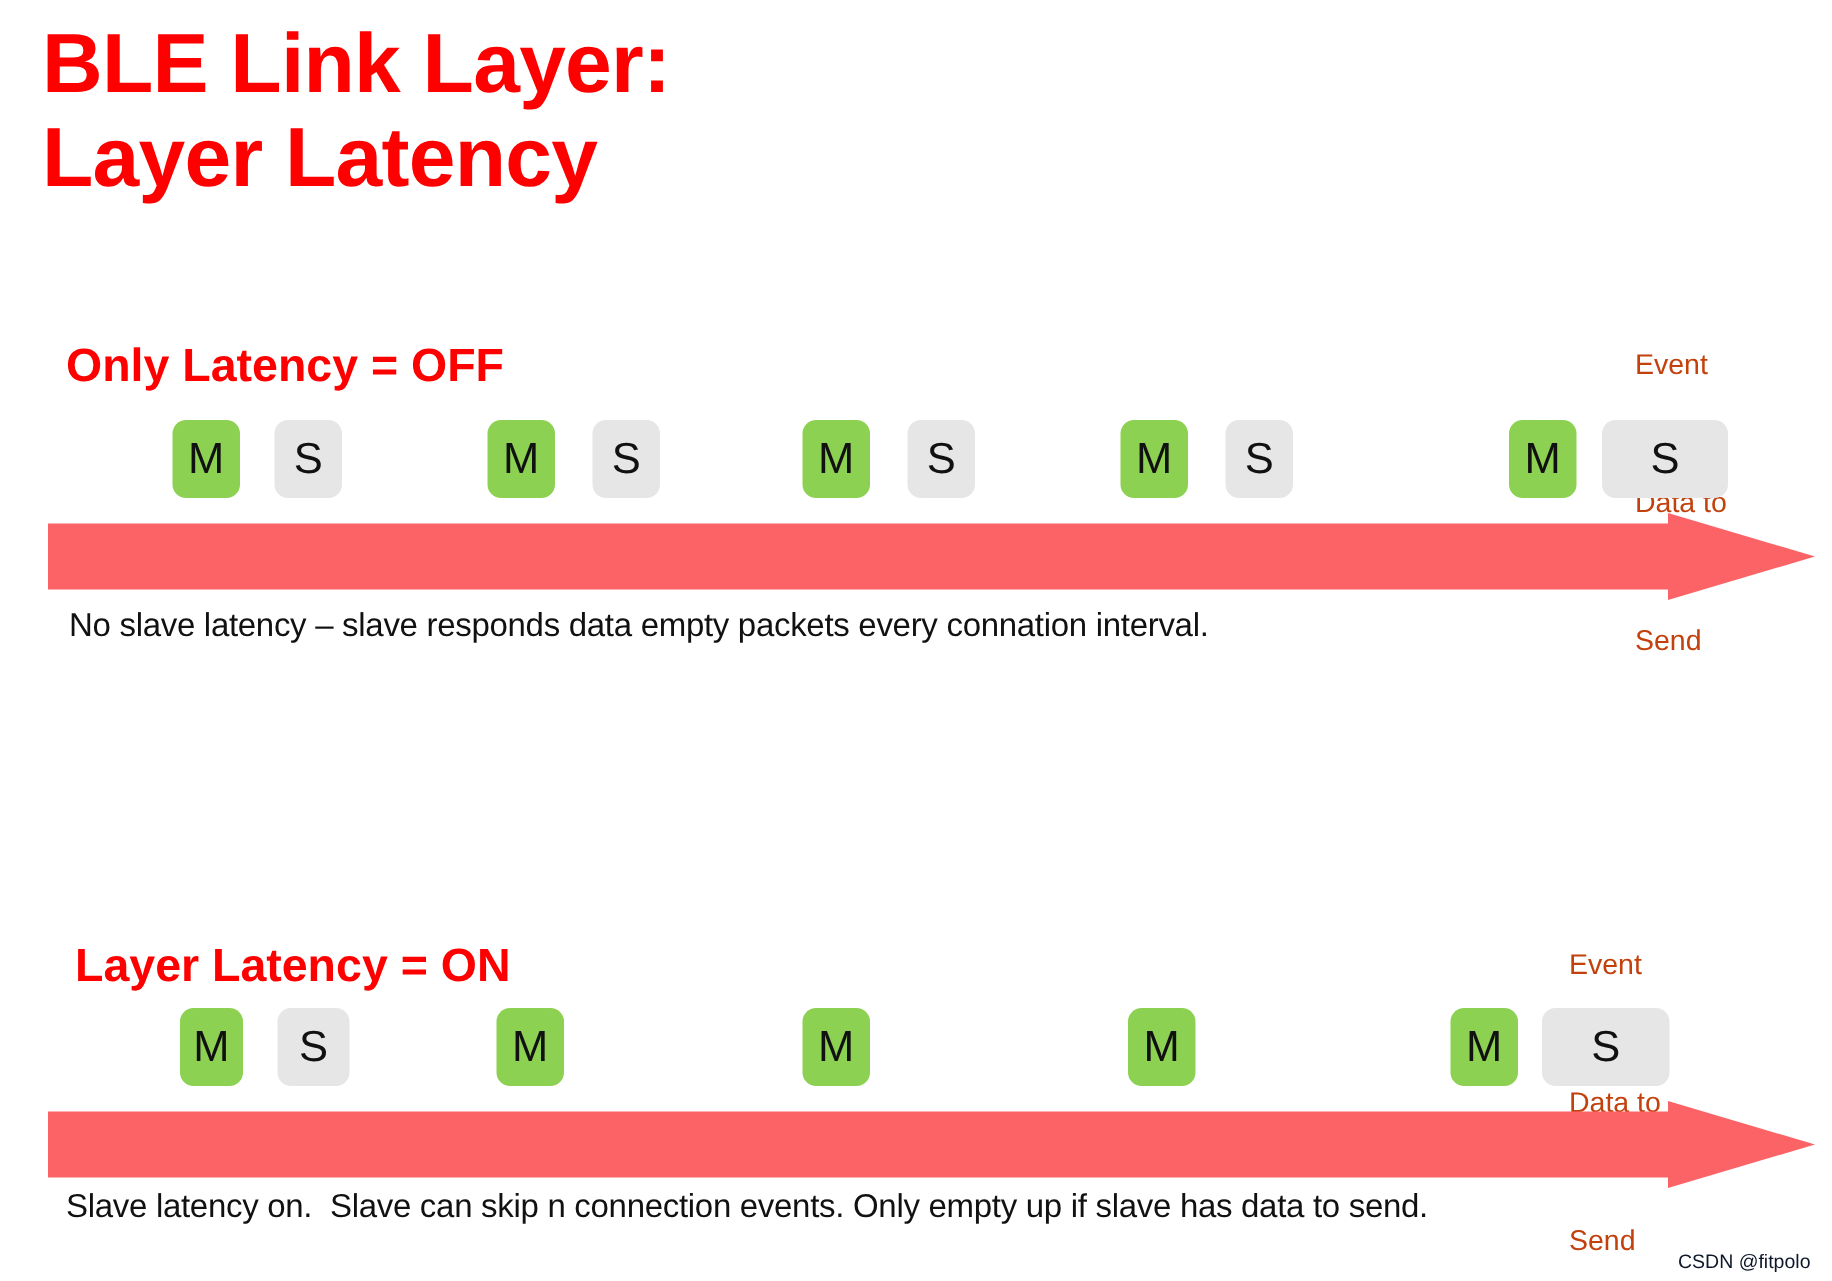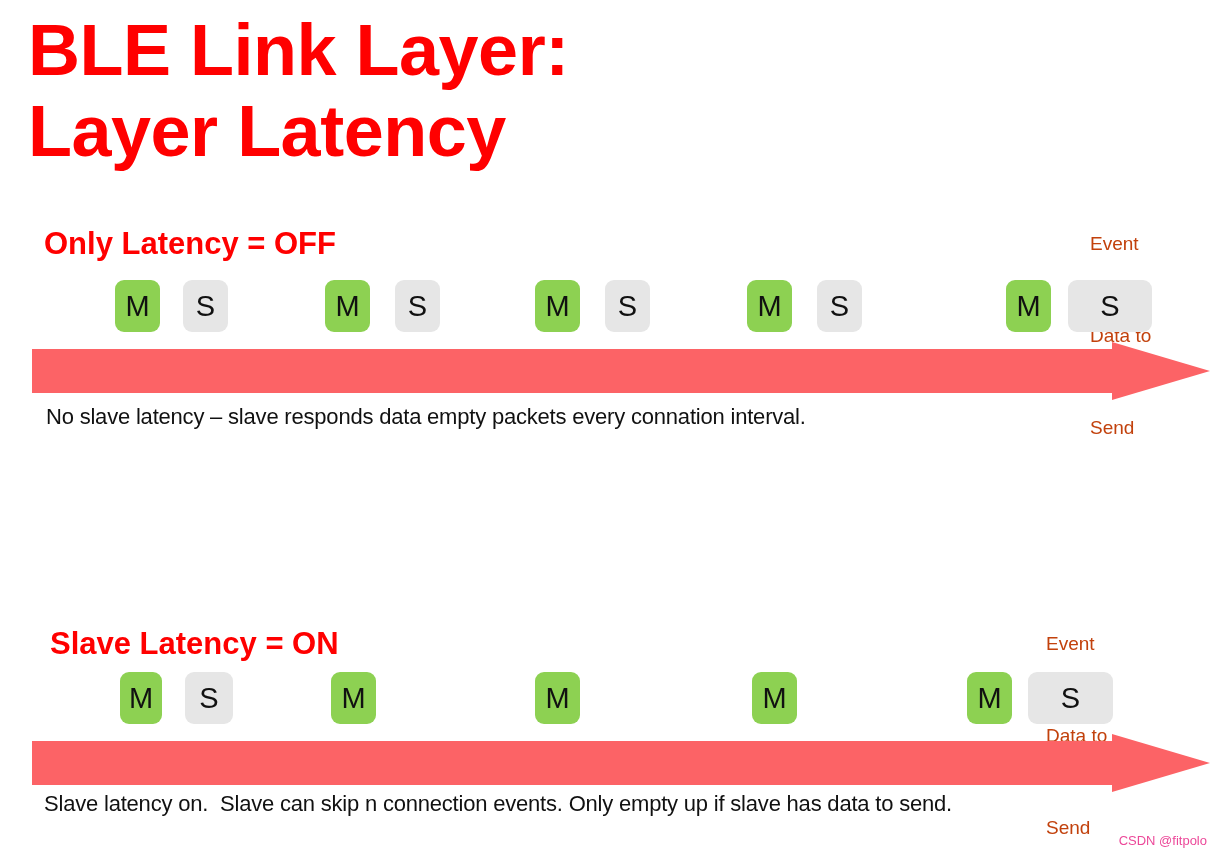--- a/index.html
+++ b/index.html
@@ -23,21 +23,21 @@
   }
 
   
   .title {
     position: absolute;
     left: 28px;
     top: 10px;
     width: 700px;
     color: #FF0000;
     font-weight: bold;
-    font-size: 72px;
+    font-size: 56px;
     line-height: 1.13;
     letter-spacing: -0.5px;
   }
   .title-line { display: block; white-space: pre; }
 
   
   .section-label {
     position: absolute;
     color: #FF0000;
     font-weight: bold;
@@ -129,21 +129,21 @@
   }
   #caption-off { left: 46px; top: 404px; }
   #caption-on  { left: 44px; top: 791px; }
 
   
   .watermark {
     position: absolute;
     right: 14px;
     bottom: 6px;
     font-size: 13px;
-    color: #ec4899;
+    color: #0f172a;
     white-space: pre;
   }
 </style>
 </head>
 <body>
 
 <div class="slide">
 
   <div class="title">
     <span class="title-line">BLE Link Layer:</span>
@@ -172,21 +172,21 @@
         <div class="packet slave" style="left: 1068px; width: 84px;">S</div>
       </div>
     <div class="arrow">
       <div class="arrow-shaft"></div>
       <div class="arrow-head"></div>
     </div>
   </div>
 
   <div class="caption" id="caption-off">No slave latency – slave responds data empty packets every connation interval.</div>
 
-  <div class="section-label" id="label-on">Slave Latency = ON</div>
+  <div class="section-label" id="label-on">Layer Latency = ON</div>
 
   <div class="event-note" id="event-note-bottom">
     <span>Event</span>
     <span>Data to</span>
     <span>Send</span>
   </div>
 
   <div class="timeline" id="timeline-on">
     <div class="packet-layer" id="packets-on">
         <div class="packet master" style="left: 120px; width: 42px;">M</div>

